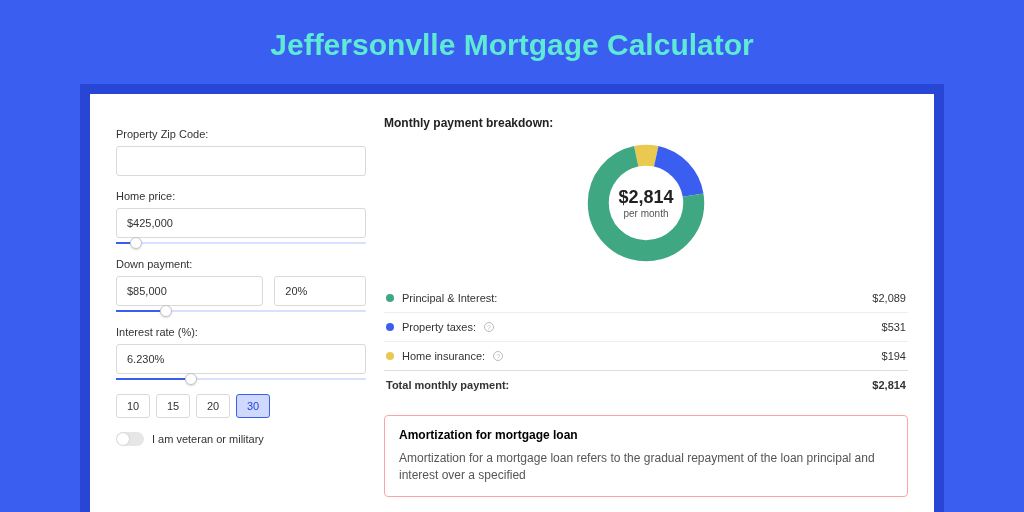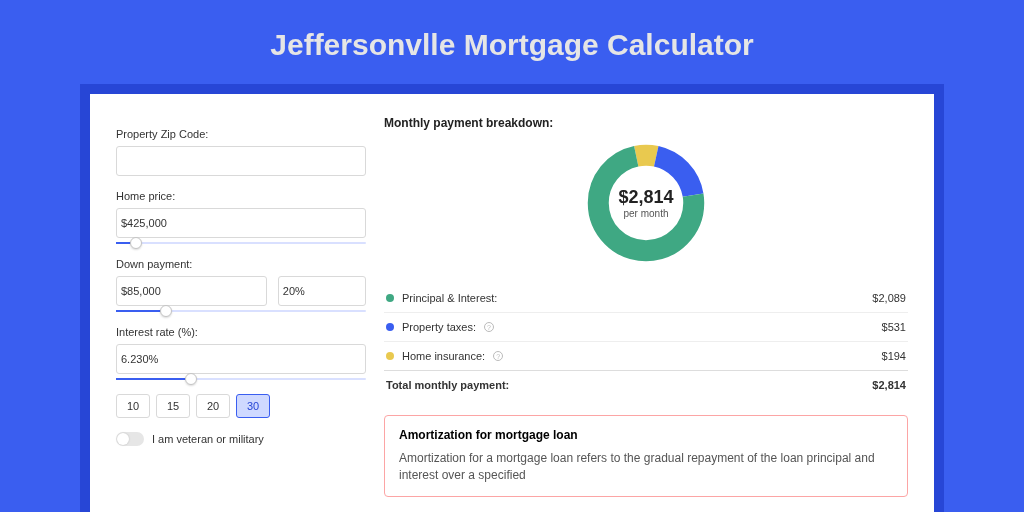--- a/index.html
+++ b/index.html
@@ -4,21 +4,21 @@
 <style>
   * { box-sizing: border-box; margin: 0; padding: 0; }
   body {
     font-family: -apple-system, BlinkMacSystemFont, "Segoe UI", Arial, sans-serif;
     background: #3a5ef0;
     width: 1024px;
     height: 512px;
     overflow: hidden;
   }
   .page-title {
-    color: #e5e5e5;
+    color: #5eead4;
     text-align: center;
     font-size: 30px;
     font-weight: 700;
     padding: 28px 0 22px;
   }
   .outer-band {
     background: #2746d6;
     margin: 0 80px;
     padding: 10px 10px 0 10px;
   }
@@ -40,21 +40,21 @@
     font-size: 11px;
     color: #333;
     margin-bottom: 6px;
     margin-top: 12px;
   }
   .text-input {
     width: 100%;
     height: 30px;
     border: 1px solid #d9d9d9;
     border-radius: 3px;
-    padding: 0 4px;
+    padding: 0 10px;
     font-size: 11px;
     color: #333;
   }
   .field-block { margin-bottom: 14px; }
   .slider-track {
     margin-top: 4px;
     height: 2px;
     background: #d9e0ff;
     position: relative;
     border-radius: 1px;

